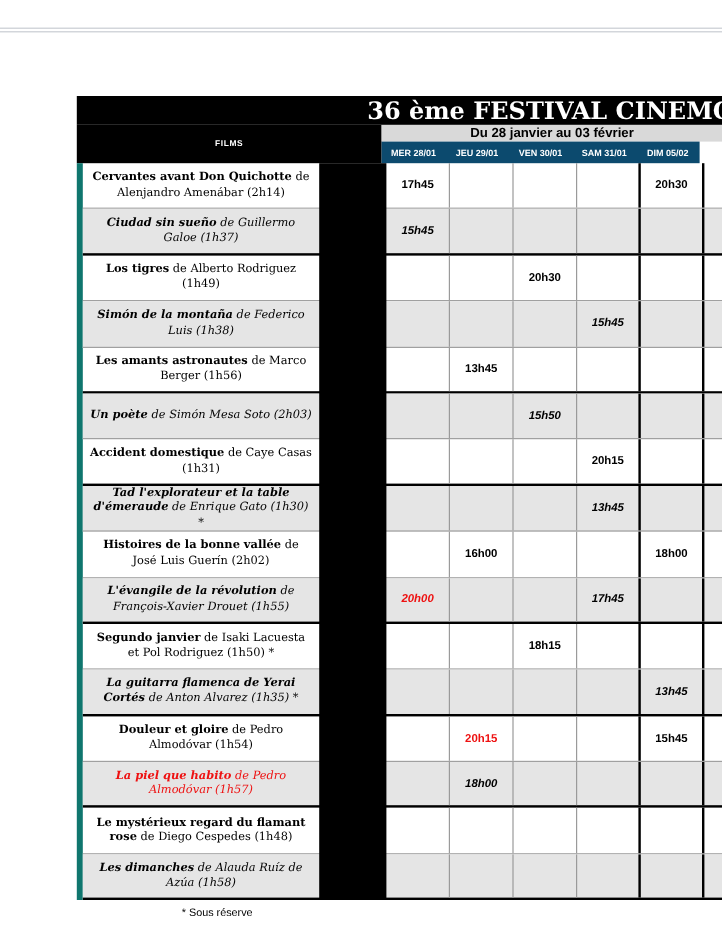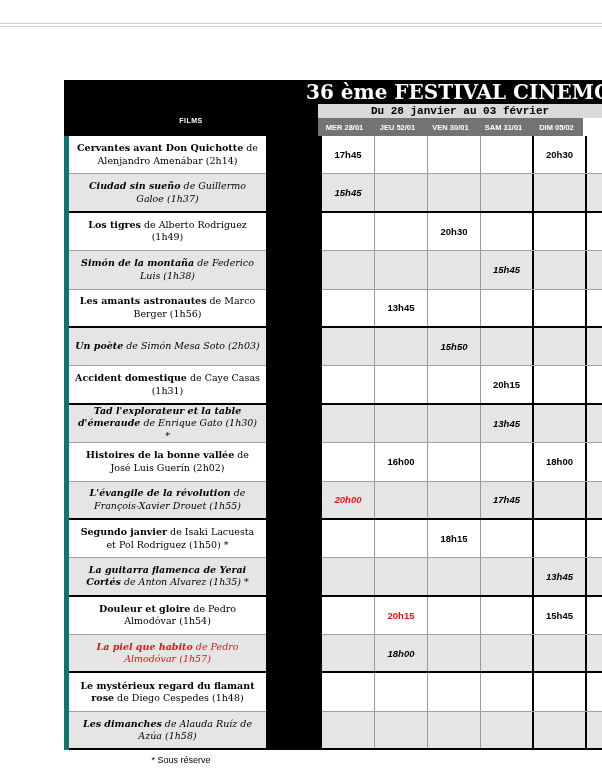--- a/index.html
+++ b/index.html
@@ -45,24 +45,24 @@
     background: #000000;
     color: #ffffff;
     display: flex; align-items: center; justify-content: center;
     font-size: 7px; font-weight: bold; letter-spacing: 0.5px;
   }
   .right-header { width: 284px; display: flex; flex-direction: column; }
   .date-band {
     height: 14px; width: 284px;
     background: #d9d9d9;
     display: flex; align-items: center; justify-content: center;
-    font-size: 11px; font-weight: bold; color: #000; font-family: Liberation Mono, monospace;
+    font-size: 11px; font-weight: bold; color: #000;
   }
   .day-band { height: 18px; width: 284px; display: flex; }
-  .day-band-inner { width: 265px; height: 18px; background: #737373; display: flex; }
+  .day-band-inner { width: 265px; height: 18px; background: #0c4a6e; display: flex; }
   .day-header-cell {
     width: 53px; height: 18px;
     color: #ffffff;
     display: flex; align-items: center; justify-content: center;
     font-size: 7.5px; font-weight: bold;
     white-space: nowrap;
   }
   
   .table-body {
     position: relative;
@@ -129,21 +129,21 @@
       <span class="title-text">36 ème FESTIVAL CINEMOVIDA</span>
     </div>
 
     <div class="header-band">
       <div class="films-header">FILMS</div>
       <div class="right-header">
         <div class="date-band">Du 28 janvier au 03 février</div>
         <div class="day-band">
           <div class="day-band-inner">
             <div class="day-header-cell">MER 28/01</div>
-            <div class="day-header-cell">JEU 52/01</div>
+            <div class="day-header-cell">JEU 29/01</div>
             <div class="day-header-cell">VEN 30/01</div>
             <div class="day-header-cell">SAM 31/01</div>
             <div class="day-header-cell">DIM 05/02</div>
           </div>
         </div>
       </div>
     </div>
 
     <div class="table-body" id="table-body">
       <div class="film-row">

